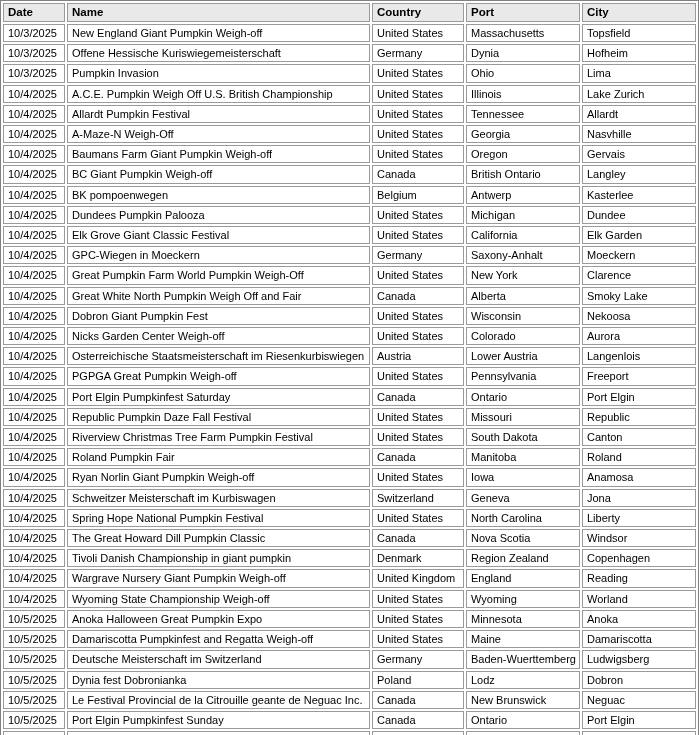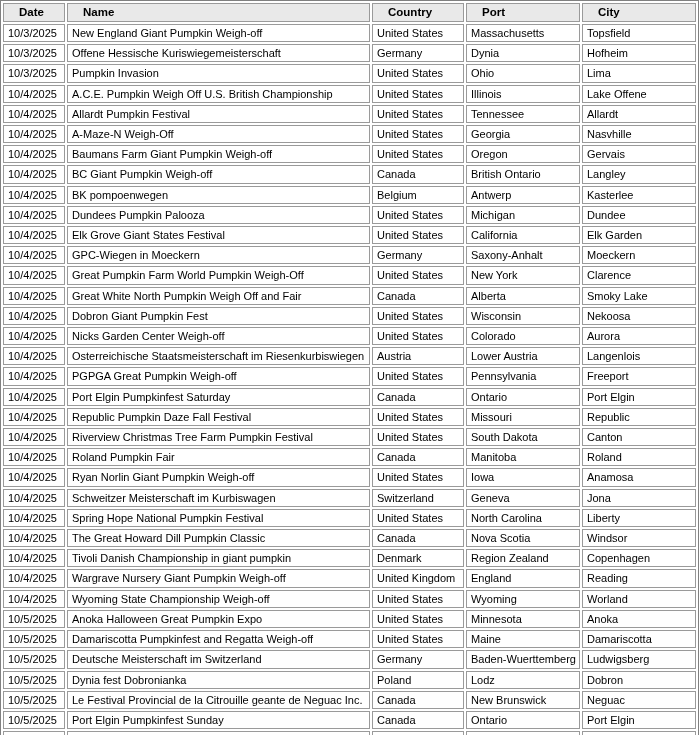--- a/index.html
+++ b/index.html
@@ -21,21 +21,21 @@
     border-spacing: 2px;
     border: 1px solid var(--outer-border-color, #808080);
     background: #ffffff;
   }
   table.events th {
     background: var(--header-bg, #e9e9e9);
     border: 1px solid var(--border-color, #9a9a9a);
     font-size: 11.5px;
     font-weight: bold;
     line-height: 15px;
-    padding: 1px 15px;
+    padding: 1px 4px;
     text-align: left;
     white-space: nowrap;
     overflow: hidden;
   }
   table.events td {
     background: var(--row-bg, #ffffff);
     border: 1px solid var(--border-color, #9a9a9a);
     font-size: 11px;
     line-height: 14.2px;
     padding: 1px 4px;
@@ -88,21 +88,21 @@
     <td>Pumpkin Invasion</td>
     <td>United States</td>
     <td>Ohio</td>
     <td>Lima</td>
   </tr>
       <tr>
     <td>10/4/2025</td>
     <td>A.C.E. Pumpkin Weigh Off U.S. British Championship</td>
     <td>United States</td>
     <td>Illinois</td>
-    <td>Lake Offene</td>
+    <td>Lake Zurich</td>
   </tr>
       <tr>
     <td>10/4/2025</td>
     <td>Allardt Pumpkin Festival</td>
     <td>United States</td>
     <td>Tennessee</td>
     <td>Allardt</td>
   </tr>
       <tr>
     <td>10/4/2025</td>
@@ -134,21 +134,21 @@
   </tr>
       <tr>
     <td>10/4/2025</td>
     <td>Dundees Pumpkin Palooza</td>
     <td>United States</td>
     <td>Michigan</td>
     <td>Dundee</td>
   </tr>
       <tr>
     <td>10/4/2025</td>
-    <td>Elk Grove Giant States Festival</td>
+    <td>Elk Grove Giant Classic Festival</td>
     <td>United States</td>
     <td>California</td>
     <td>Elk Garden</td>
   </tr>
       <tr>
     <td>10/4/2025</td>
     <td>GPC-Wiegen in Moeckern</td>
     <td>Germany</td>
     <td>Saxony-Anhalt</td>
     <td>Moeckern</td>

